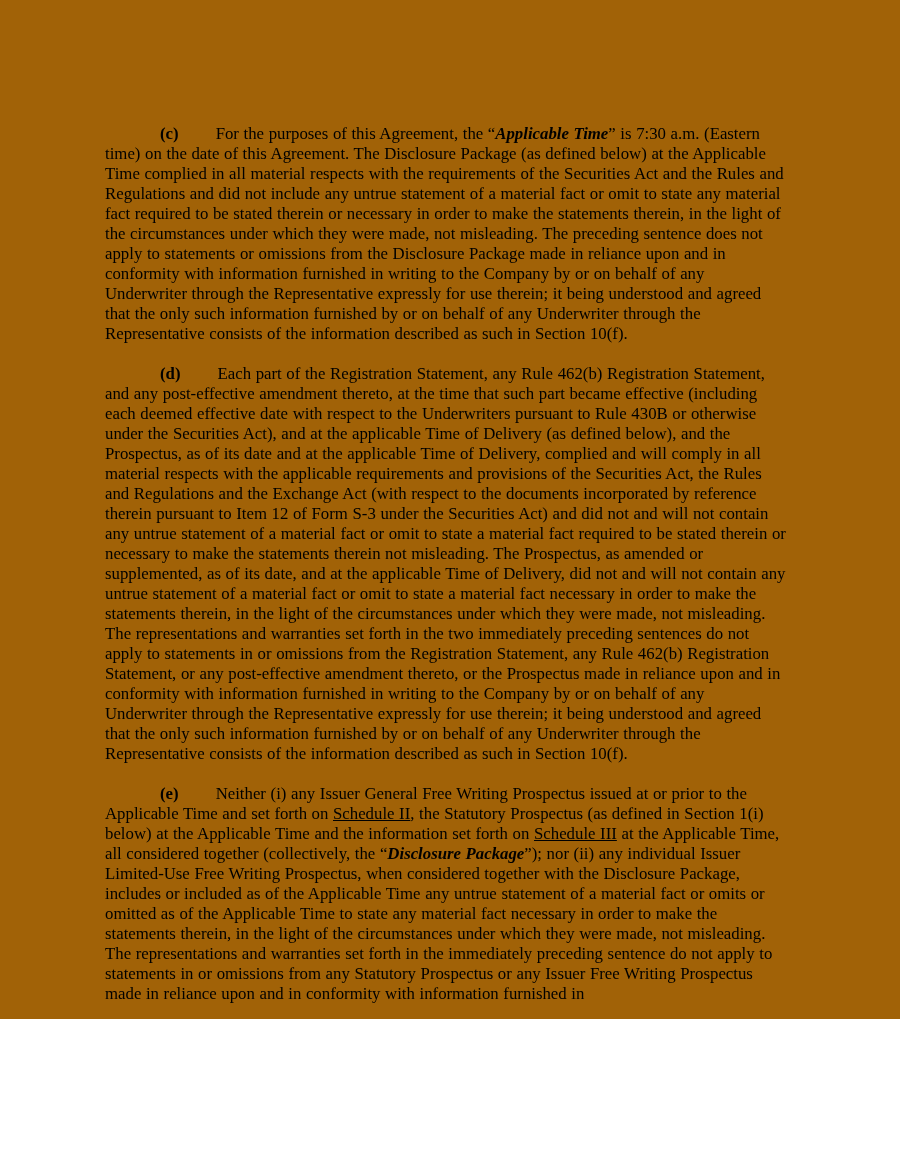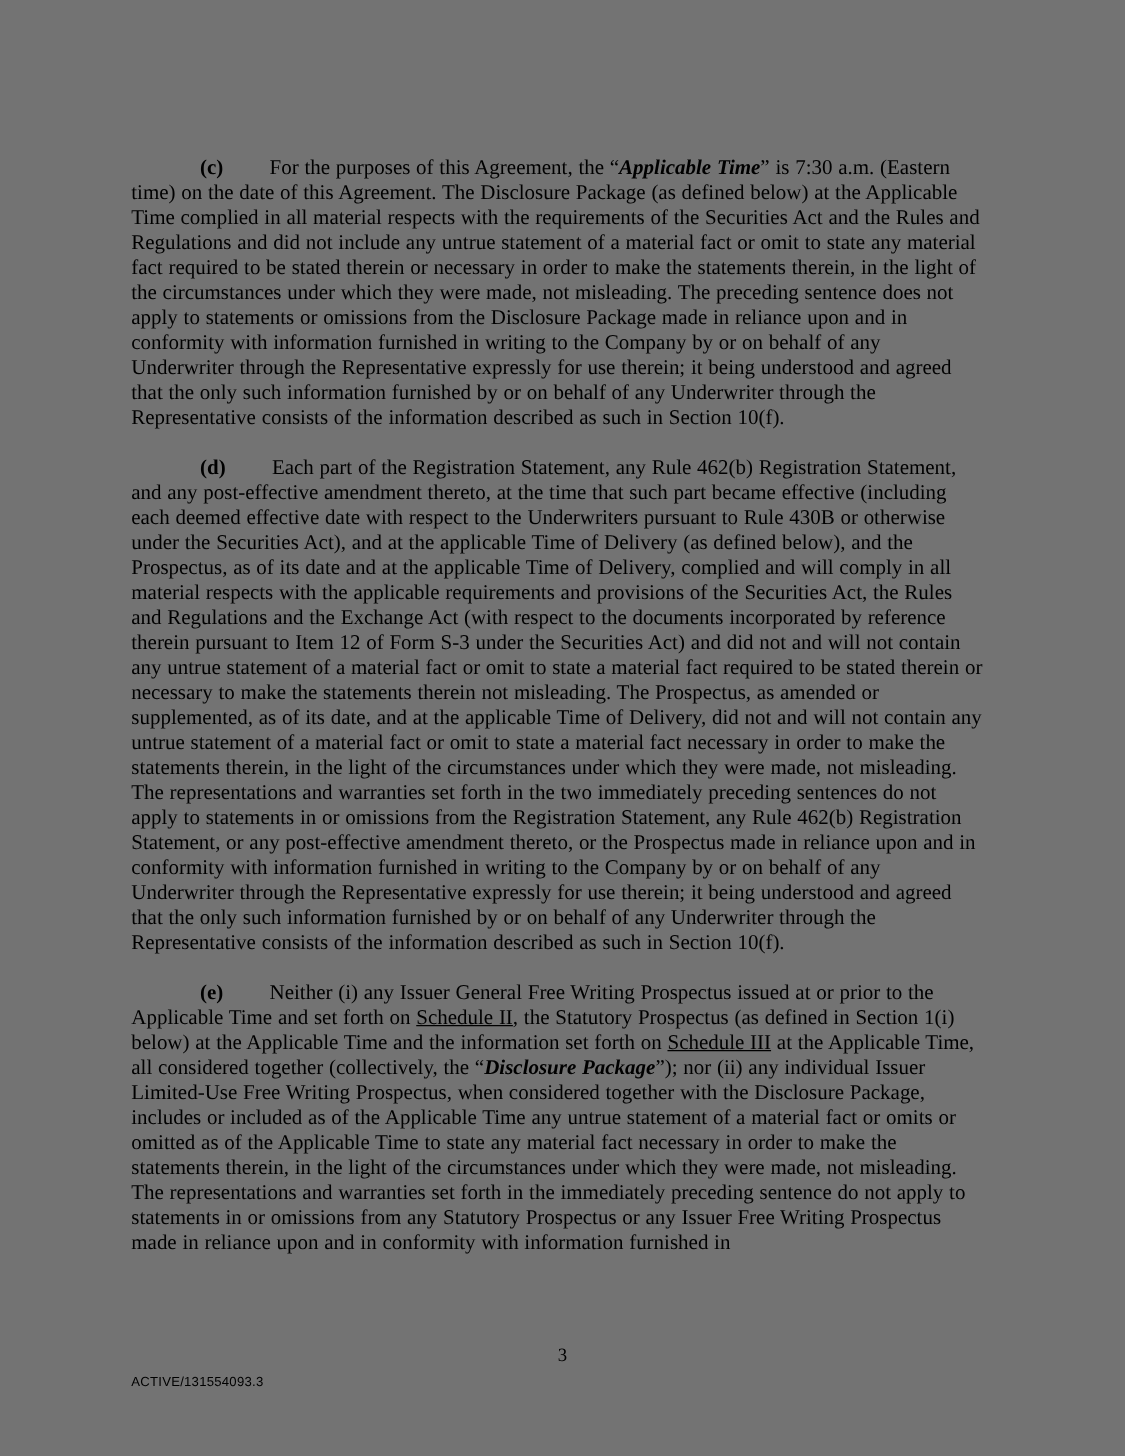--- a/index.html
+++ b/index.html
@@ -3,22 +3,22 @@
 <meta charset="utf-8">
 <style>
   html, body {
     margin: 0;
     padding: 0;
     background: #ffffff;
   }
   .page {
     position: relative;
     width: 900px;
-    height: 1165px;
-    background: #737373;
+    height: 1019px;
+    background: #a16207;
     color: #000000;
     font-family: "Liberation Serif", serif;
     overflow: hidden;
     box-sizing: border-box;
   }
   .content {
     position: absolute;
     left: 105px;
     right: 110px;
     top: 124px;

